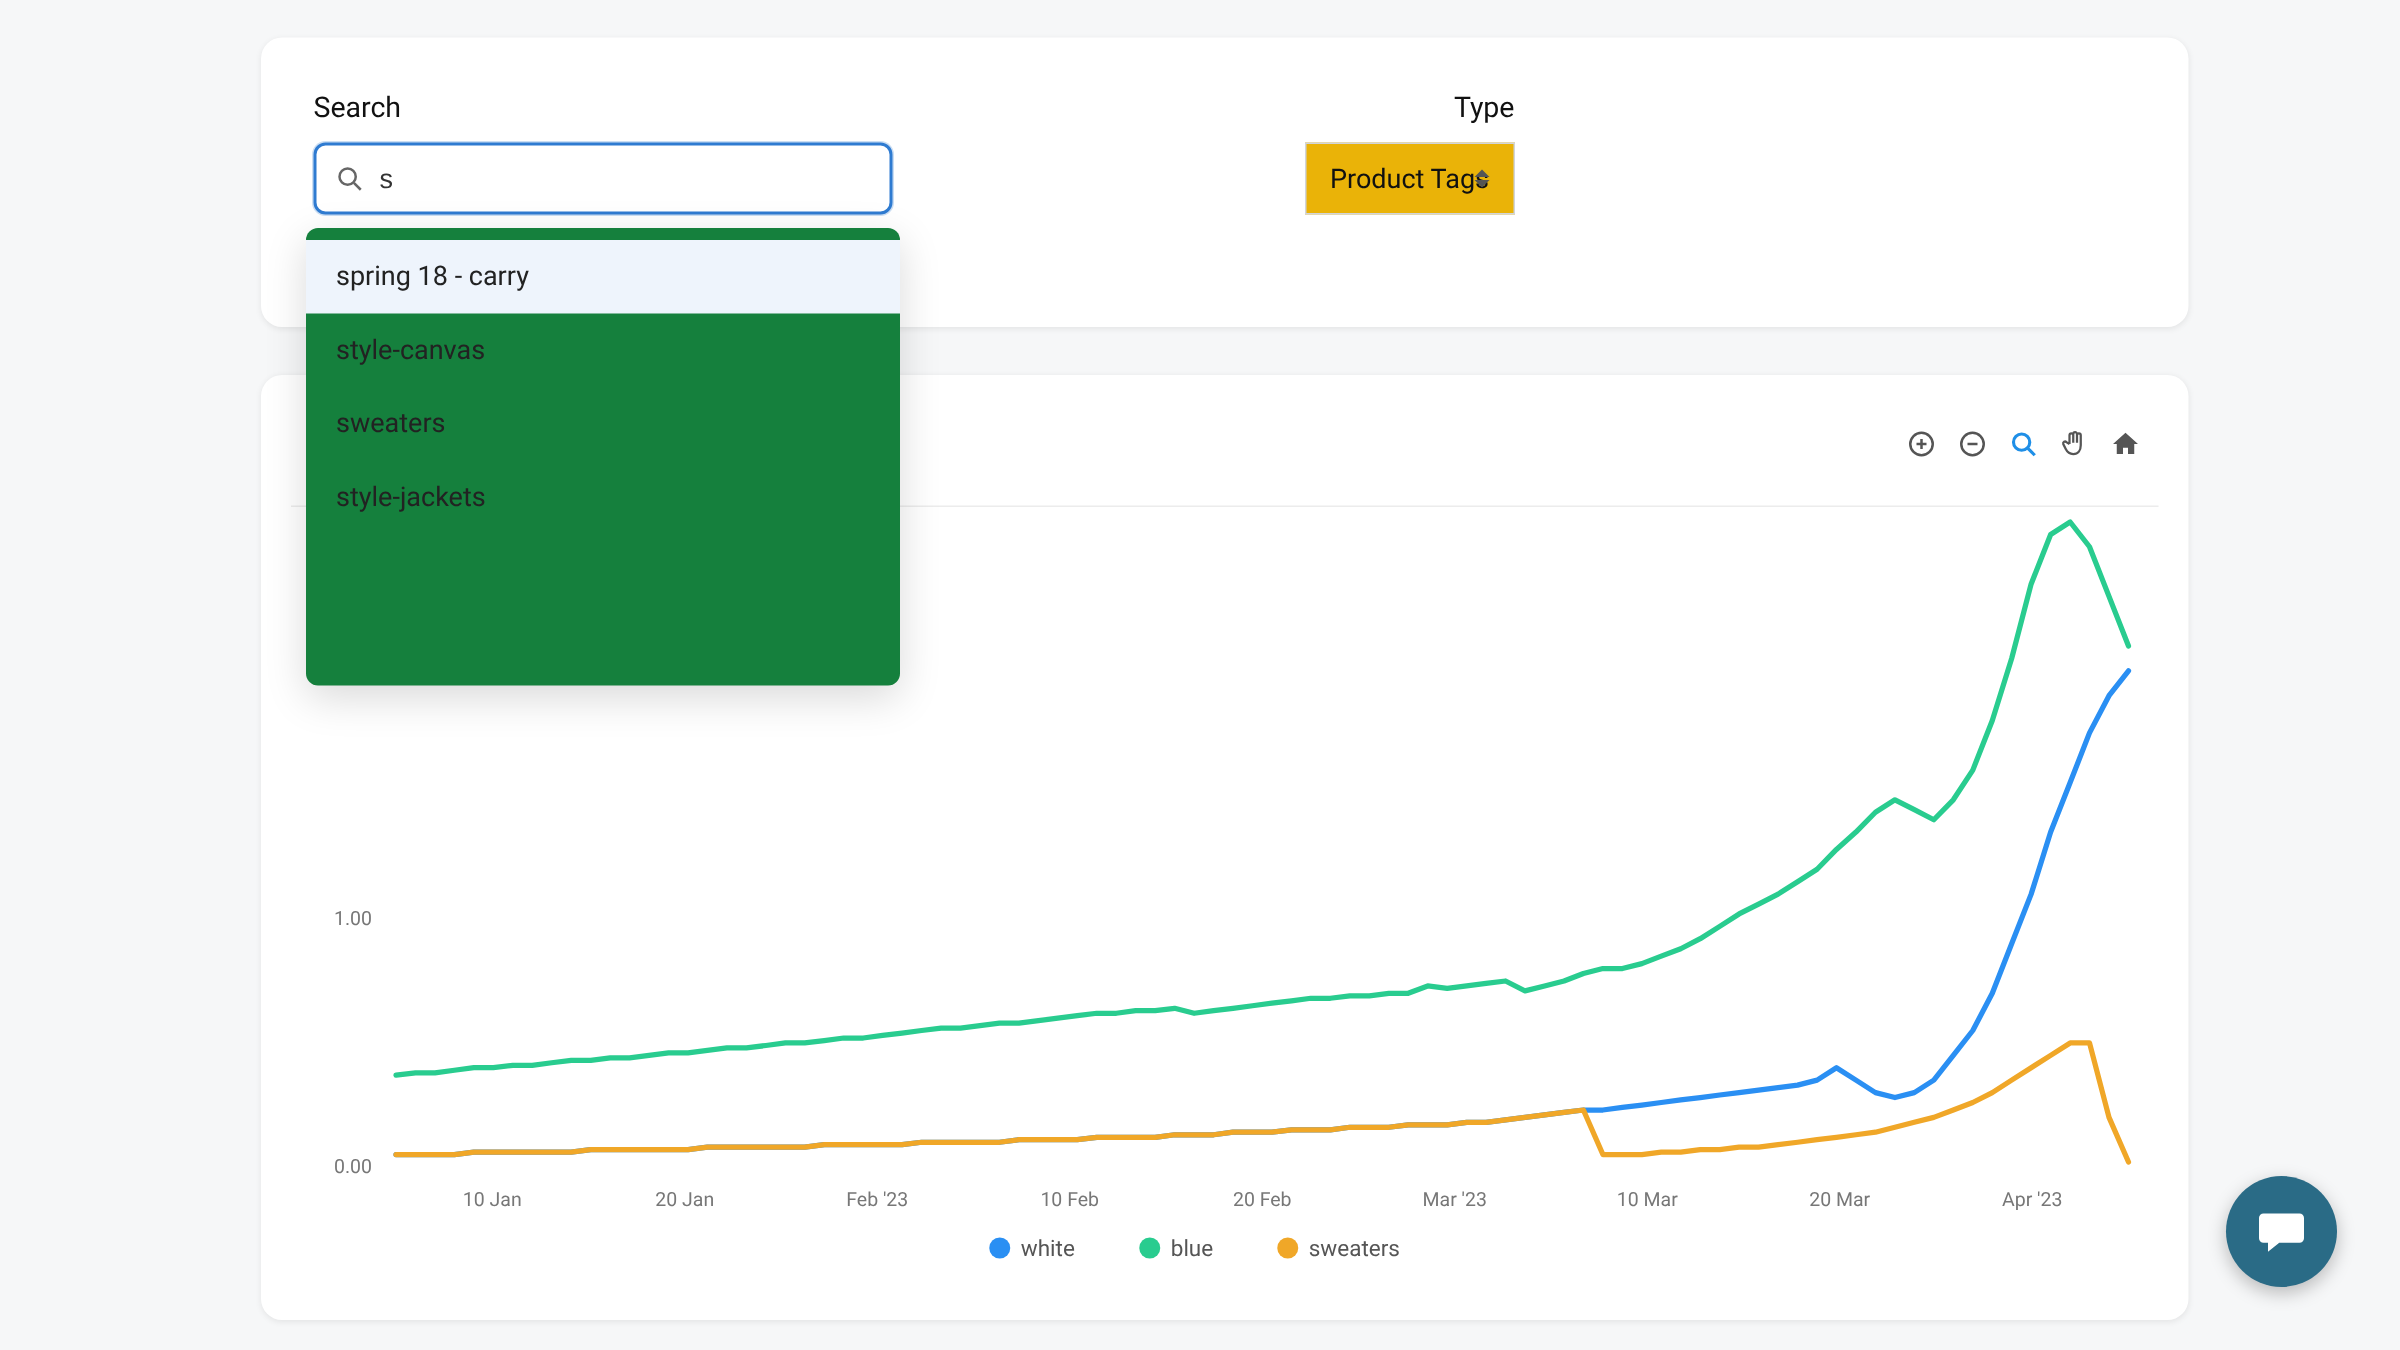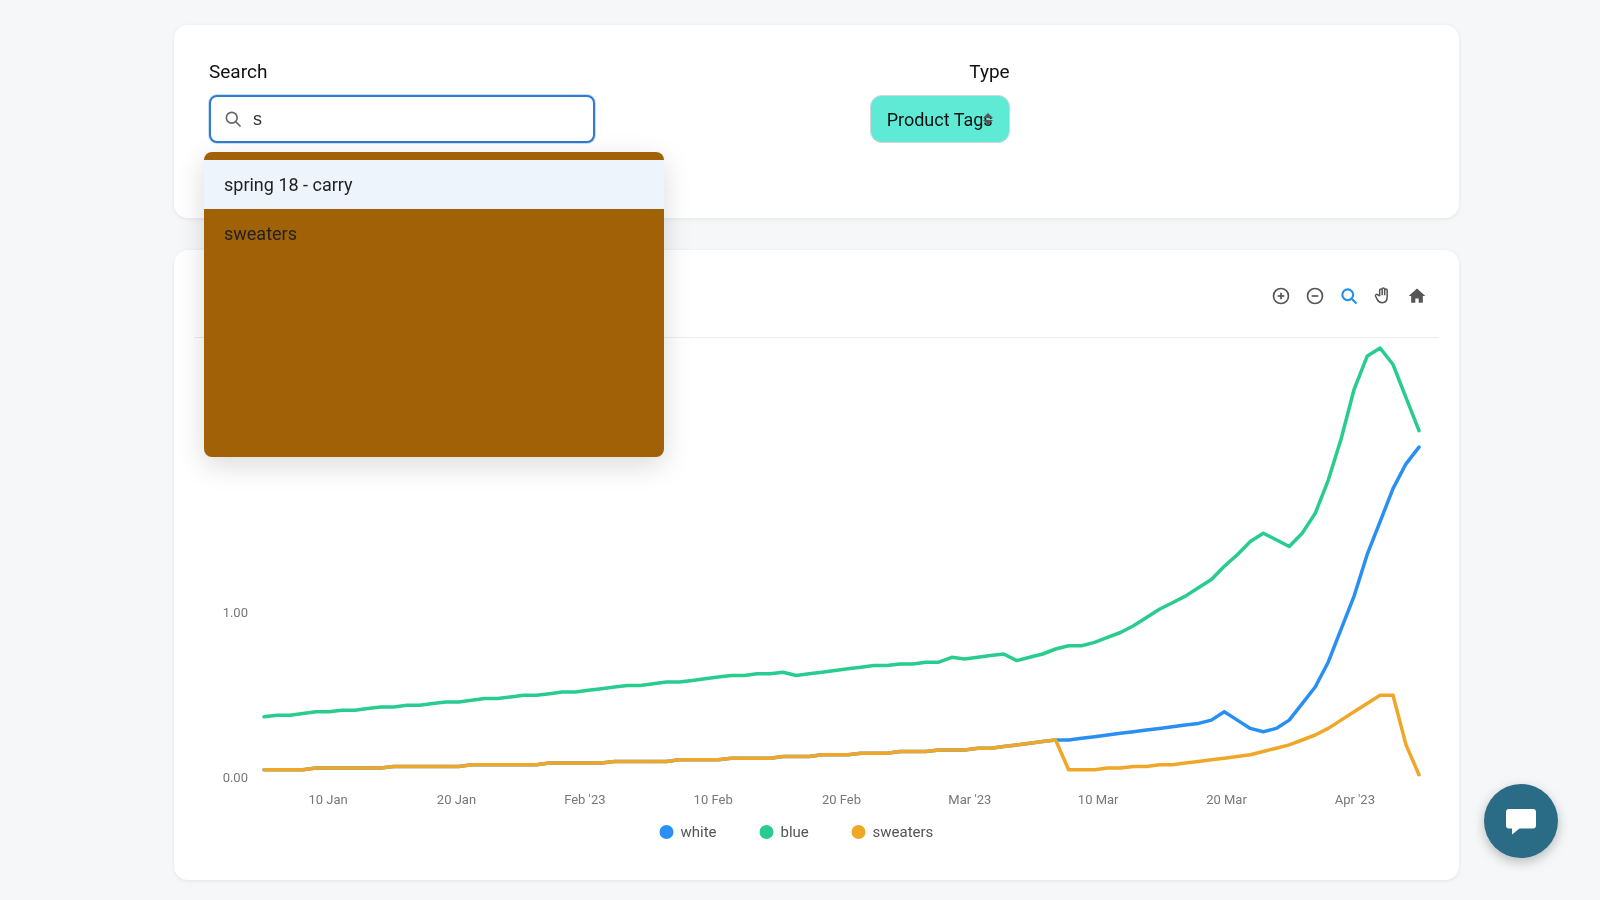--- a/index.html
+++ b/index.html
@@ -47,48 +47,48 @@
   }
   .search-box .si { margin-right: 10px; display:flex; align-items:center; }
   .search-box input {
     border: none; outline: none; font-size: 18px; color:#333;
     width: 100%; background: transparent;
   }
 
   .select-box {
     position: relative;
     border: 1px solid #d1d5db;
-    border-radius: 12px;
+    border-radius: 0;
     height: 48px;
     display: flex;
     align-items: center;
     padding: 0 16px;
-    background: #5eead4;
+    background: #eab308;
     font-size: 18px;
     color: #111;
   }
   .select-box .chev {
     position: absolute;
     right: 16px;
     top: 50%;
     transform: translateY(-50%);
     display:flex; flex-direction:column; gap:2px;
   }
   .chev .tri-up, .chev .tri-down { width:0;height:0;border-left:5px solid transparent;border-right:5px solid transparent; }
   .chev .tri-up { border-bottom:5px solid #555; }
   .chev .tri-down { border-top:5px solid #555; }
 
   
   #autocomplete {
     position: absolute;
     left: 204px;
     top: 152px;
-    width: 460px;
+    width: 396px;
     height: 305px;
-    background: #a16207;
+    background: #15803d;
     border-radius: 8px;
     box-shadow: 0 8px 28px rgba(0,0,0,0.15);
     padding: 8px 0;
     z-index: 20;
   }
   .ac-item {
     padding: 14px 20px;
     font-size: 18px;
     color: #222;
     cursor: pointer;
@@ -160,21 +160,23 @@
       </span>
     </div>
   </div>
 
   <div class="field days">
   </div>
 </div>
 
 <div id="autocomplete">
     <div class="ac-item highlight">spring 18 - carry</div>
+    <div class="ac-item">style-canvas</div>
     <div class="ac-item">sweaters</div>
+    <div class="ac-item">style-jackets</div>
   </div>
 
 <div id="chart-card" class="card">
   <div id="chart-header">
     <div class="toolbar">
       <div class="tbtn">
         <svg viewBox="0 0 24 24" fill="none" stroke="currentColor" stroke-width="2">
             <circle cx="12" cy="12" r="9"></circle>
             <line x1="12" y1="8" x2="12" y2="16"></line>
             <line x1="8" y1="12" x2="16" y2="12"></line>

